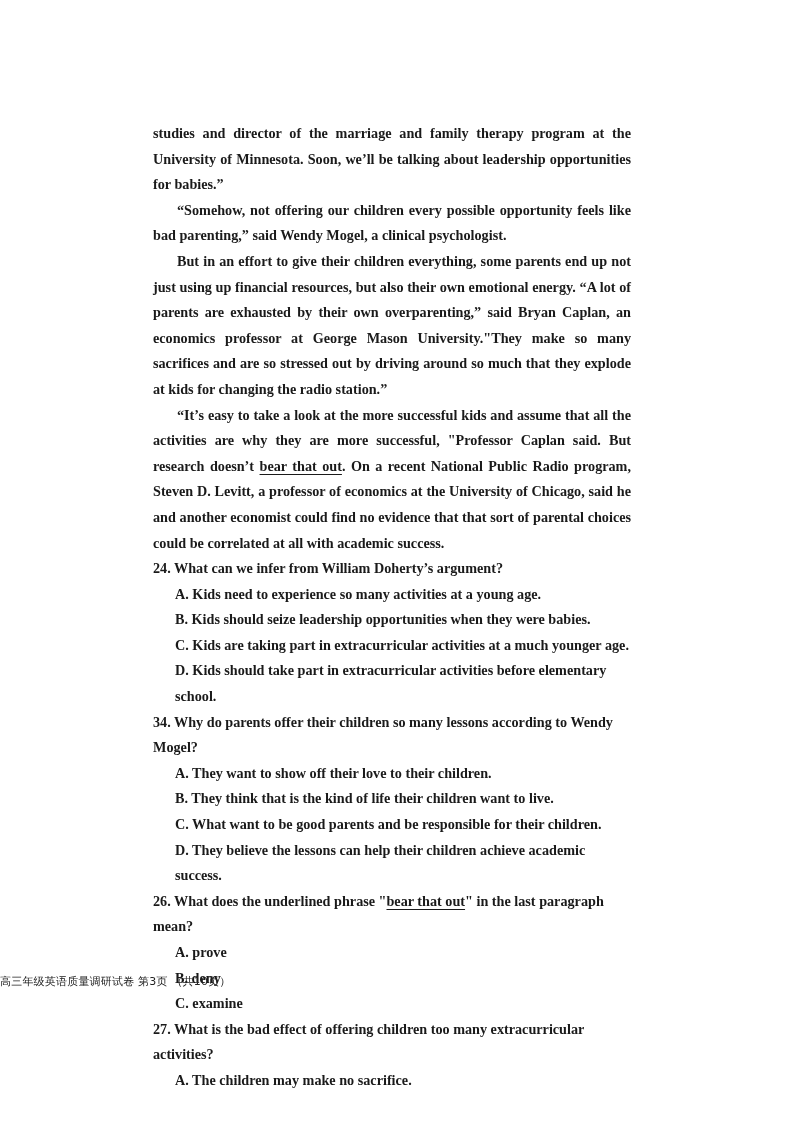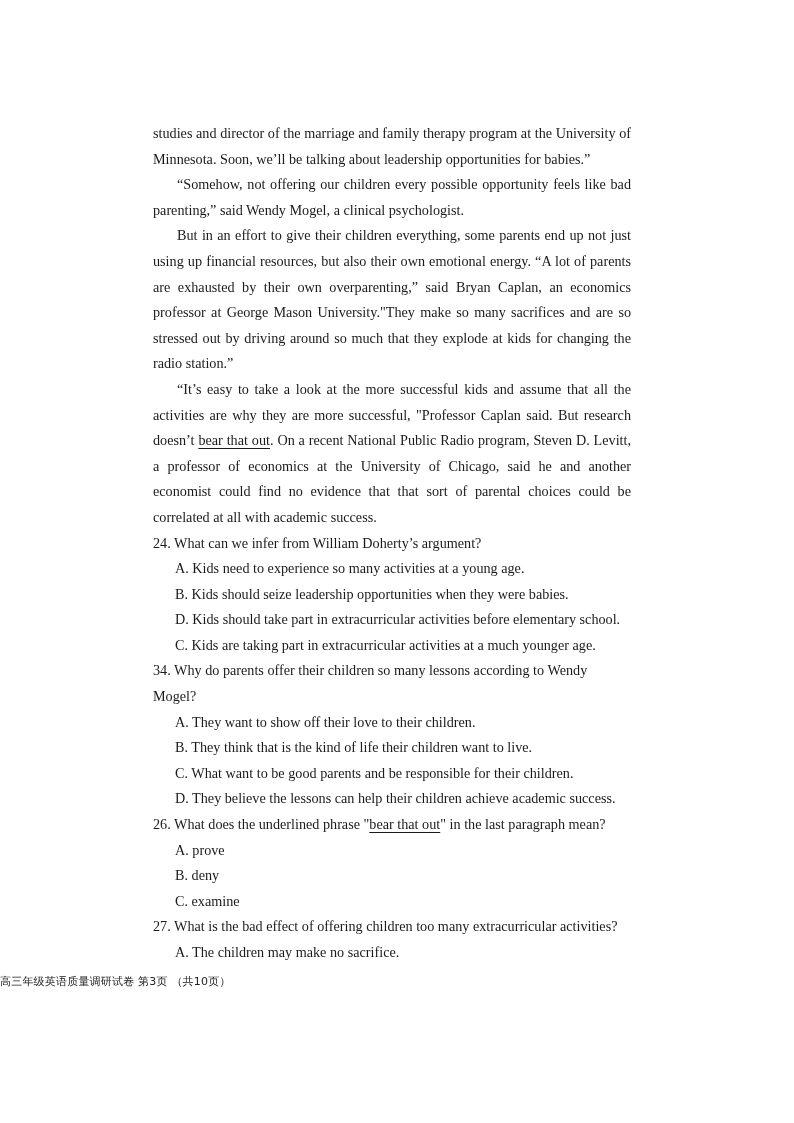--- a/index.html
+++ b/index.html
@@ -15,20 +15,21 @@
     font-family: "Liberation Serif", "DejaVu Serif", serif;
     color: #1a1a1a;
   }
   .page {
     position: absolute;
     left: 153px;
     top: 121px;
     width: 478px;
     font-size: 14.2px;
     line-height: 25.6px;
+    font-weight: bold;
   }
   .para {
     margin: 0;
     text-align: justify;
     text-align-last: left;
   }
   .indent { text-indent: 24px; }
   .u { text-decoration: underline; text-underline-offset: 3px; }
   .question { margin: 0; }
   .q-stem { margin: 0; }
@@ -51,22 +52,22 @@
 
   <p class="para">studies and director of the marriage and family therapy program at the University of Minnesota. Soon, we’ll be talking about leadership opportunities for babies.”</p>
   <p class="para indent">“Somehow, not offering our children every possible opportunity feels like bad parenting,” said Wendy Mogel, a clinical psychologist.</p>
   <p class="para indent">But in an effort to give their children everything, some parents end up not just using up financial resources, but also their own emotional energy.  “A lot of parents are exhausted by their own overparenting,” said Bryan Caplan, an economics professor at George Mason University."They make so many sacrifices and are so stressed out by driving around so much that they explode at kids for changing the radio station.”</p>
   <p class="para indent"><span>“It’s easy to take a look at the more successful kids and assume that all the activities are why they are more successful, "Professor Caplan said. But research doesn’t </span><span class="u">bear that out</span><span>. On a recent National Public Radio program, Steven D. Levitt, a professor of economics at the University of Chicago, said he and another economist could find no evidence that that sort of parental choices could be correlated at all with academic success.</span></p>
 
   <div class="question">
     <p class="q-stem"><span>24.</span> <span>What can we infer from William Doherty’s argument?</span></p>
     <p class="opt">A. Kids need to experience so many activities at a young age.</p>
     <p class="opt">B. Kids should seize leadership opportunities when they were babies.</p>
+    <p class="opt">C. Kids are taking part in extracurricular activities at a much younger age.</p>
     <p class="opt">D. Kids should take part in extracurricular activities before elementary school.</p>
-    <p class="opt">C. Kids are taking part in extracurricular activities at a much younger age.</p>
   </div>
 
   <div class="question">
     <p class="q-stem"><span>34.</span> <span>Why do parents offer their children so many lessons according to Wendy Mogel?</span></p>
     <p class="opt">A. They want to show off their love to their children.</p>
     <p class="opt">B. They think that is the kind of life their children want to live.</p>
     <p class="opt">C. What want to be good parents and be responsible for their children.</p>
     <p class="opt">D. They believe the lessons can help their children achieve academic success.</p>
   </div>
 

